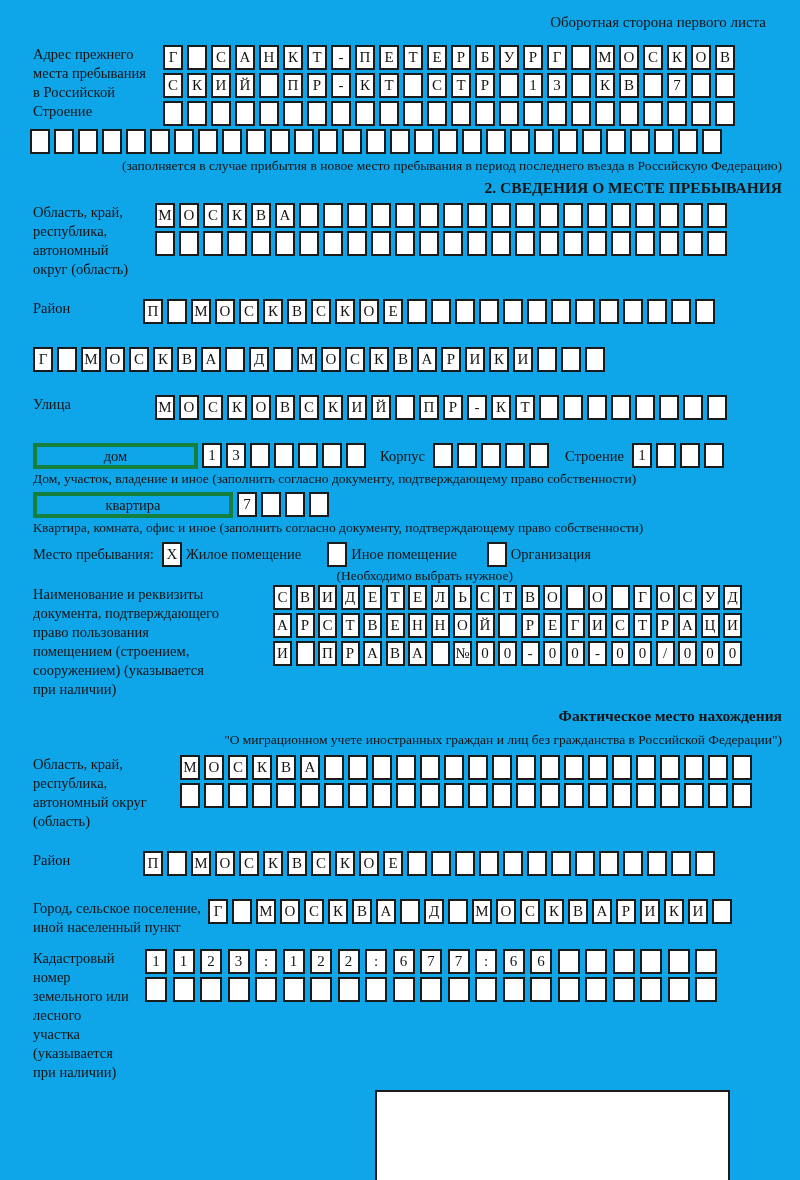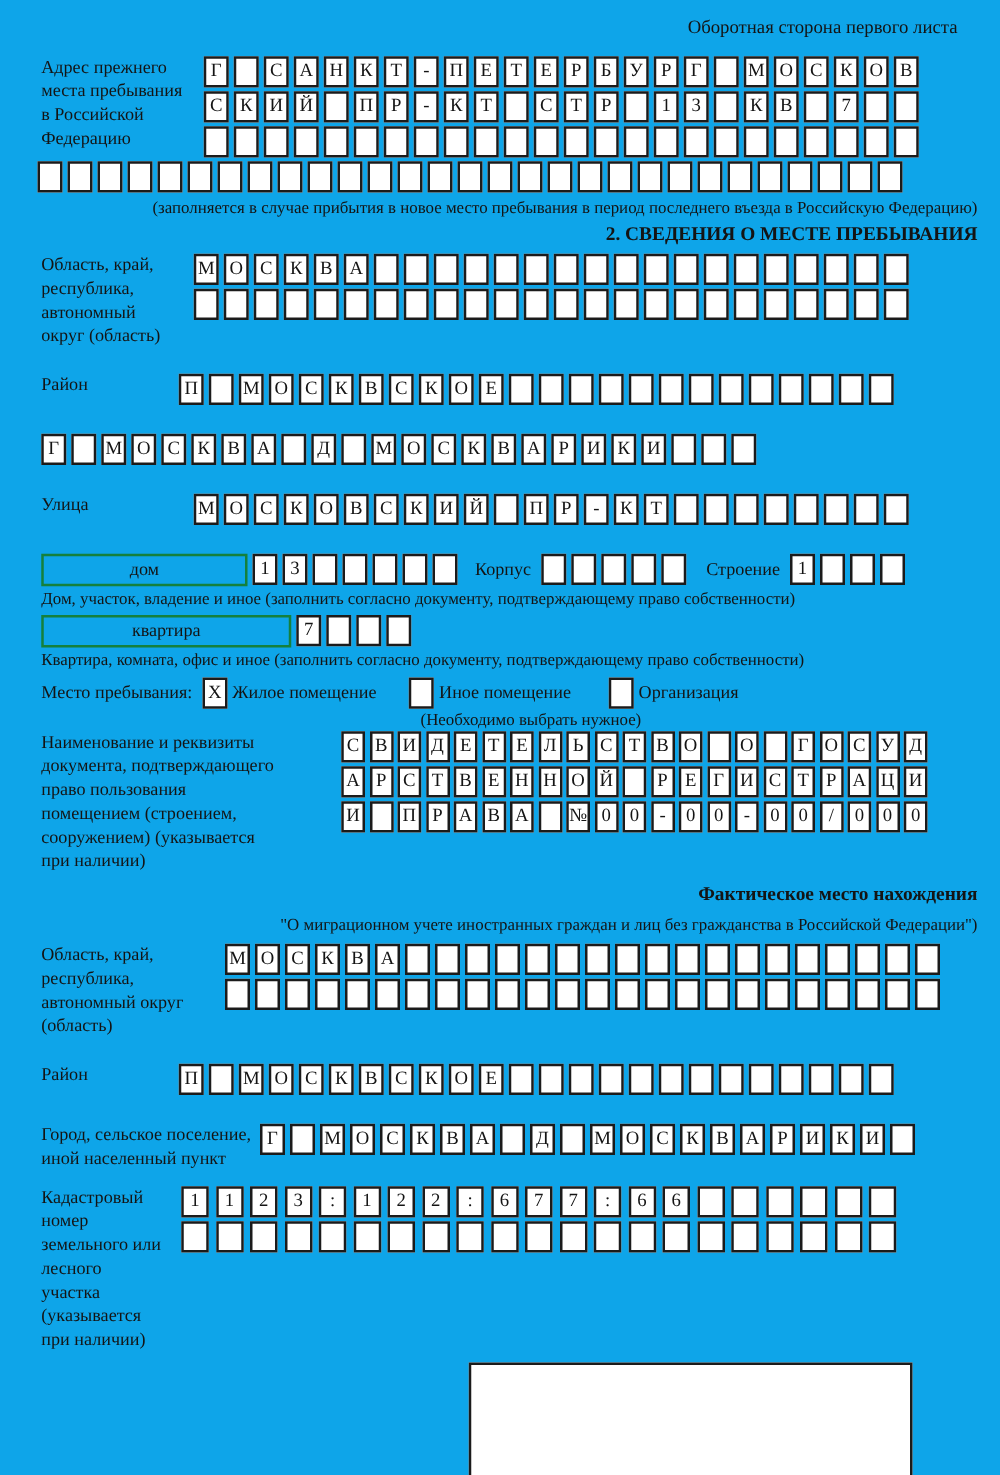--- a/index.html
+++ b/index.html
@@ -18,42 +18,42 @@
     width:20px;height:25px;box-sizing:border-box;border:2px solid #1b1b1b;
     margin-right:4px;flex-shrink:0;display:flex;align-items:center;justify-content:center;
     font-size:15px;line-height:1;background:#fff;
   }
   .n21 .cell{width:19px;margin-right:3.5px;}
   .wide21 .cell{width:22px;margin-right:5.5px;}
   .note{font-size:13.5px;line-height:18px;}
   .center{text-align:right;}
   .h-section{font-weight:bold;font-size:15.5px;margin:4px 0 6px 0;}
   .widebox{
-    box-sizing:border-box;border:2px solid #15803d;height:26px;
+    box-sizing:border-box;border:4px solid #15803d;height:26px;
     display:flex;align-items:center;justify-content:center;
     font-size:14.5px;flex-shrink:0;margin-right:4px;
   }
   .inline-label{font-size:14.5px;line-height:26px;white-space:nowrap;}
   .caption{font-size:13.5px;line-height:18px;margin:1px 0 4px 0;}
   .stay-row{display:flex;align-items:center;margin-top:4px;}
   .stamp-box{box-sizing:border-box;border:2px solid #1b1b1b;background:#fff;}
   .mt2{margin-top:20px;}.mt4{margin-top:0;}.mt6{margin-top:6px;}.mt8{margin-top:8px;}.mt12{margin-top:12px;}
 </style>
 </head>
 <body>
 
 <div class="page">
 
   <div class="title-right">Оборотная сторона первого листа</div>
 
   <div class="field">
     <div class="flabel" style="width:130px;">Адрес прежнего
 места пребывания
 в Российской
-Федерацию</div>
+Строение</div>
     <div class="rows">
       <div class="boxrow">
           <span class="cell">Г</span>
           <span class="cell"></span>
           <span class="cell">С</span>
           <span class="cell">А</span>
           <span class="cell">Н</span>
           <span class="cell">К</span>
           <span class="cell">Т</span>
           <span class="cell">-</span>

